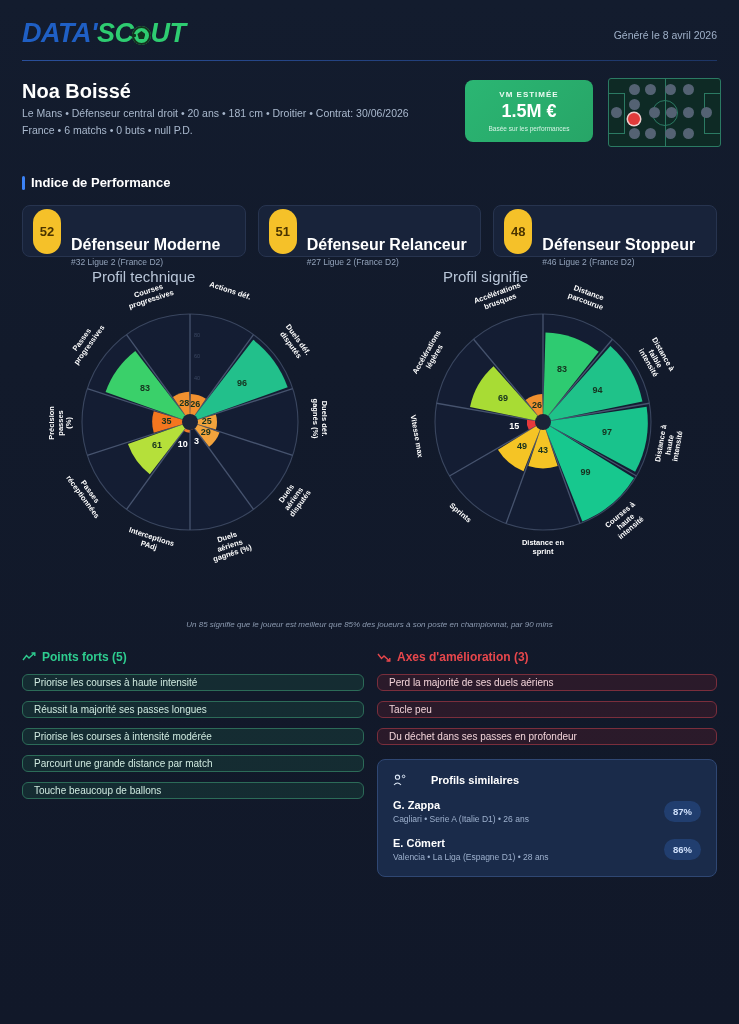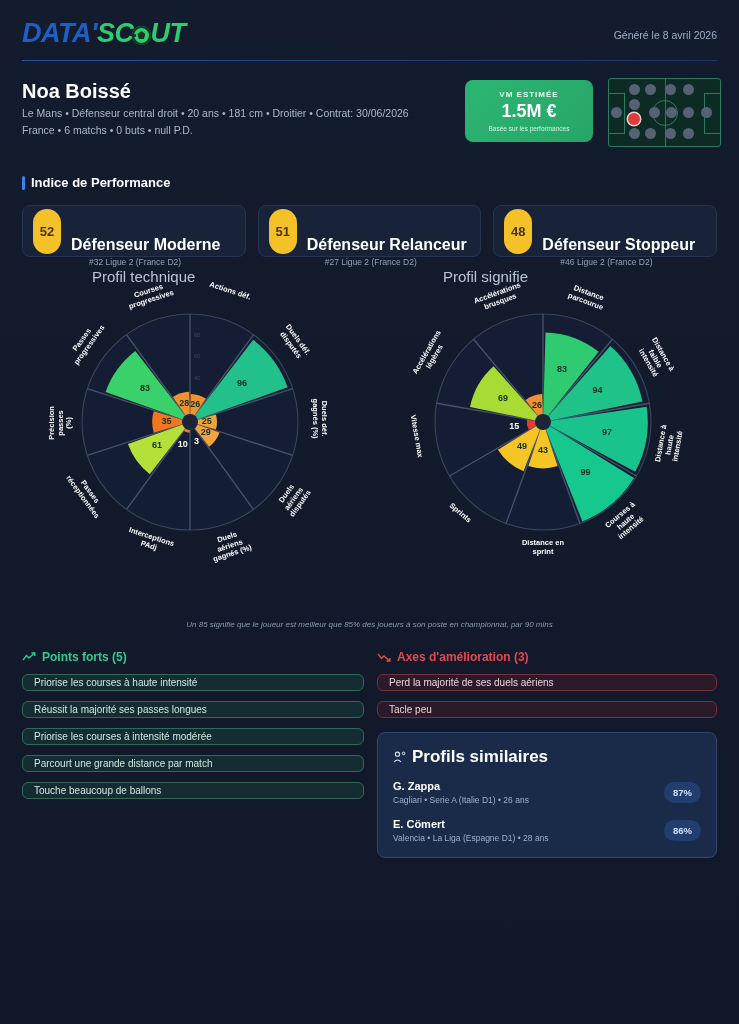--- a/index.html
+++ b/index.html
@@ -58,21 +58,21 @@
                  background:#3b82f6; border-radius:2px; }
 
   
   .idxrow { position:absolute; left:22px; top:205px; width:695px; height:52px; display:flex; gap:12px; }
   .idxcard { flex:1; background:#18233a; border:1px solid #27344f; border-radius:8px;
              display:flex; align-items:center; padding:0 10px; gap:10px; }
   .idxbadge { width:28px; height:45px; border-radius:14px; background:#f5c129;
               color:#4a3400; font-size:13px; font-weight:bold;
               display:flex; align-items:center; justify-content:center; flex:0 0 auto;}
   .idxname { font-size:16px; font-weight:bold; color:#ffffff; line-height:1.25;margin-top:40px; }
-  .idxsub { font-size:8.5px; color:#93a3bb; margin-top:2px;margin-left:18px; }
+  .idxsub { font-size:8.5px; color:#93a3bb; margin-top:2px; }
 
   
   .charts { position:absolute; left:0; top:262px; width:739px; height:350px; }
   .ctitle { position:absolute; font-size:15px; color:#b9c6d8; width:200px; }
   .radar { position:absolute; }
   .vlabel { position:absolute; font-size:7.5px; color:#ffffff; font-weight:bold; text-align:center;
             white-space:pre-line; line-height:1.15; transform-origin:center center; }
   .vnum { position:absolute; font-size:9px; font-weight:bold; color:#16321f; }
   .vnum.lt { color:#ffffff; }
   .tick { position:absolute; font-size:5.5px; color:#3b4761; }
@@ -85,21 +85,21 @@
   .colR { position:absolute; left:377px; top:650px; width:340px; }
   .lhead { font-size:12px; font-weight:bold; display:flex; align-items:center; gap:6px; }
   .lhead.pos { color:#2ecc8f; }
   .lhead.neg { color:#e8474c; }
   .chip { margin-top:10px; border-radius:6px; padding:2px 11px; font-size:10px; }
   .chip.pos { background:rgba(26,77,64,0.38); border:1px solid #2c6b58; color:#cfe9df; }
   .chip.neg { background:rgba(84,28,42,0.38); border:1px solid #7a2e3c; color:#f1d3d8; }
 
   .simcard { margin-top:14px; background:#1a2b4a; border:1px solid #2f4773;
              border-radius:8px; padding:14px 15px; }
-  .simtitle { font-size:17px; font-weight:bold; color:#ffffff; display:flex; align-items:center; gap:5px; }
+  .simtitle { font-size:11px; font-weight:bold; color:#ffffff; display:flex; align-items:center; gap:24px; }
   .simrow { display:flex; align-items:center; justify-content:space-between; margin-top:13px; }
   .simname { font-size:11px; font-weight:bold; color:#ffffff; }
   .simsub { font-size:8.5px; color:#9db0cd; margin-top:3px; }
   .simpct { background:rgba(59,130,246,0.22); color:#cfe0fb; font-size:9.5px; font-weight:bold;
             border-radius:12px; padding:5px 9px; }
 
   .footer { position:absolute; left:0; top:945px; width:739px; text-align:center;
             font-size:11px; font-weight:bold; color:#9db0c9; }
 </style>
 </head>
@@ -269,20 +269,21 @@
     <div class="lhead neg">
       <svg width="14" height="10" viewBox="0 0 14 10">
         <polyline points="1,2 4.5,6.5 7,4 12.5,9" fill="none" stroke="#e8474c" stroke-width="1.4"></polyline>
         <polyline points="9.5,9 12.8,9 12.8,6" fill="none" stroke="#e8474c" stroke-width="1.4"></polyline>
       </svg>
       <span>Axes d'amélioration (3)</span>
     </div>
     <div id="wk-list">
         <div class="chip neg">Perd la majorité de ses duels aériens</div>
         <div class="chip neg">Tacle peu</div>
+        <div class="chip neg">Du déchet dans ses passes en profondeur</div>
       </div>
 
     <div class="simcard">
       <div class="simtitle">
         <svg width="14" height="12" viewBox="0 0 14 12">
           <circle cx="4.5" cy="3.2" r="2.1" fill="none" stroke="#dde8f7" stroke-width="1.1"></circle>
           <path d="M1 11 q3.5 -4 7 0" fill="none" stroke="#dde8f7" stroke-width="1.1"></path>
           <circle cx="10.6" cy="2.4" r="1.3" fill="none" stroke="#dde8f7" stroke-width="1"></circle>
         </svg>
         <span>Profils similaires</span>

